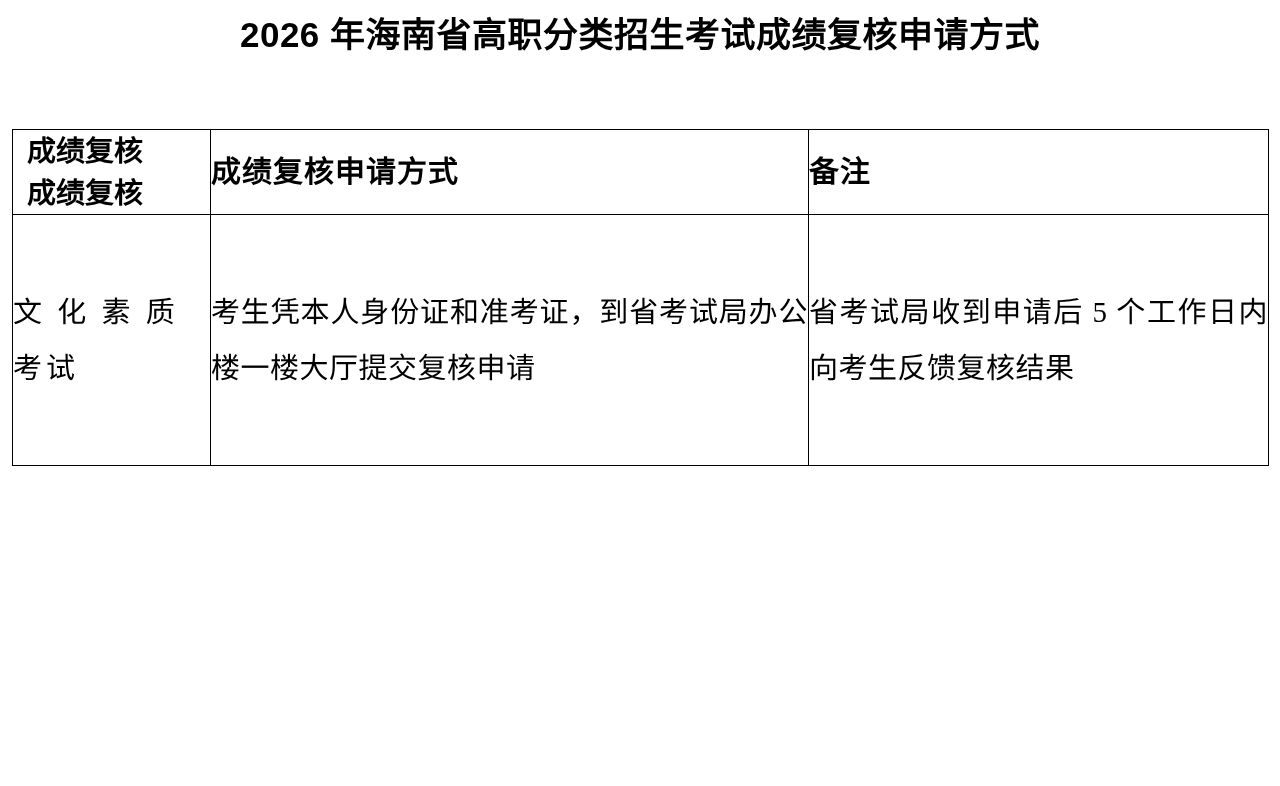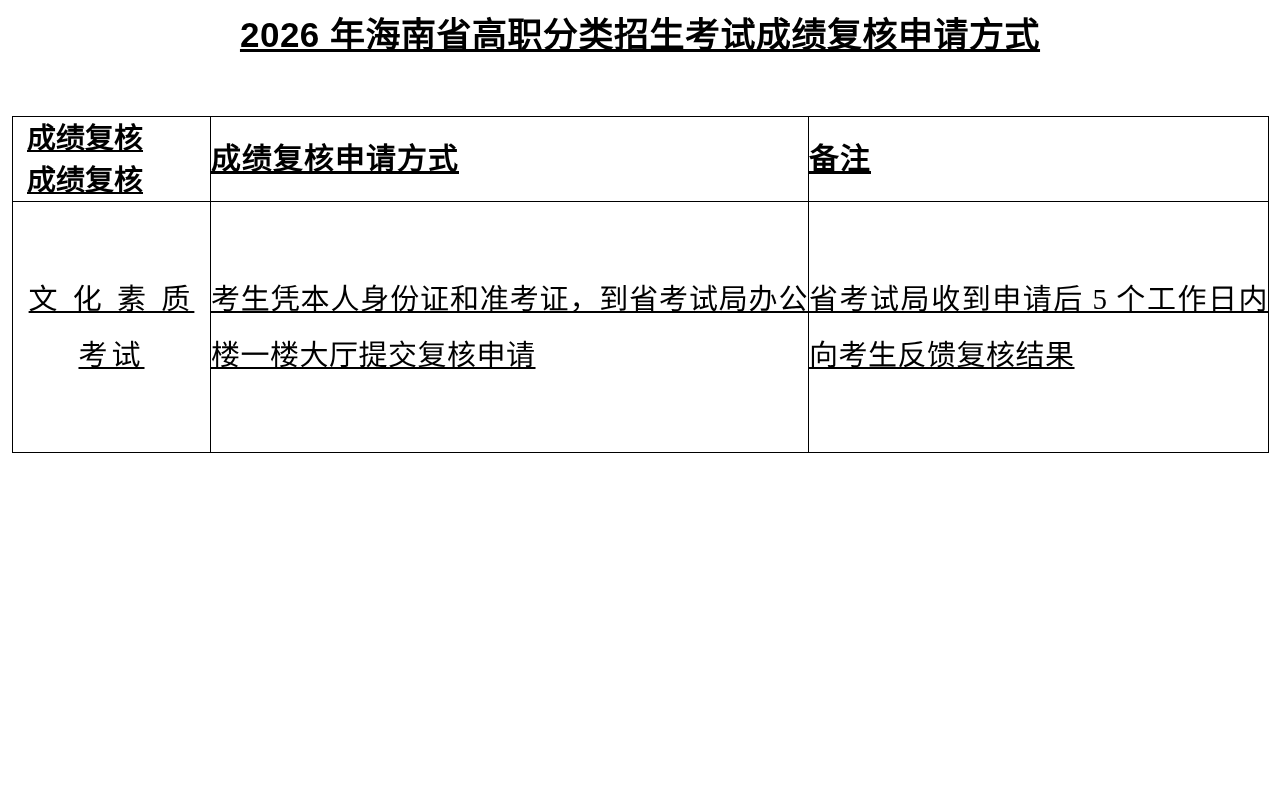--- a/index.html
+++ b/index.html
@@ -12,35 +12,34 @@
     height: 786px;
     font-family: "Liberation Serif", "DejaVu Serif", serif;
     color: #000000;
     overflow: hidden;
   }
   .page {
     width: 1280px;
     height: 584px;
     position: relative;
     box-sizing: border-box;
-    text-decoration: underline;
   }
   .doc-title {
     text-align: center;
     font-family: "Liberation Sans", "DejaVu Sans", sans-serif;
     font-weight: bold;
     font-size: 35px;
     line-height: 1.2;
     letter-spacing: 0.5px;
     padding-top: 14px;
     padding-bottom: 0;
     color: #000;
   }
   .table-wrap {
-    margin: 4px auto;
+    margin: 17px auto;
     padding-top: 56px;
     width: 1256px;
     box-sizing: border-box;
   }
   table.grid {
     border-collapse: collapse;
     width: 1256px;
     margin: 0 auto;
     table-layout: fixed;
   }
@@ -71,21 +70,21 @@
     padding-right: 14px;
     text-align: left;
   }
   .hdr-cell.col1 .ln { display: block; text-align: left; }
 
   
   .subject-cell {
     font-size: 29px;
     line-height: 1.95;
     padding: 10px 14px 14px 14px;
-    text-align: center;
+    text-align: left;
     letter-spacing: 4px;
   }
   .subject-cell .ln { display: block; }
 
   .body-cell {
     font-size: 29px;
     line-height: 1.95;
     padding: 14px 16px 16px 16px;
     text-align: justify;
     text-align-last: left;

